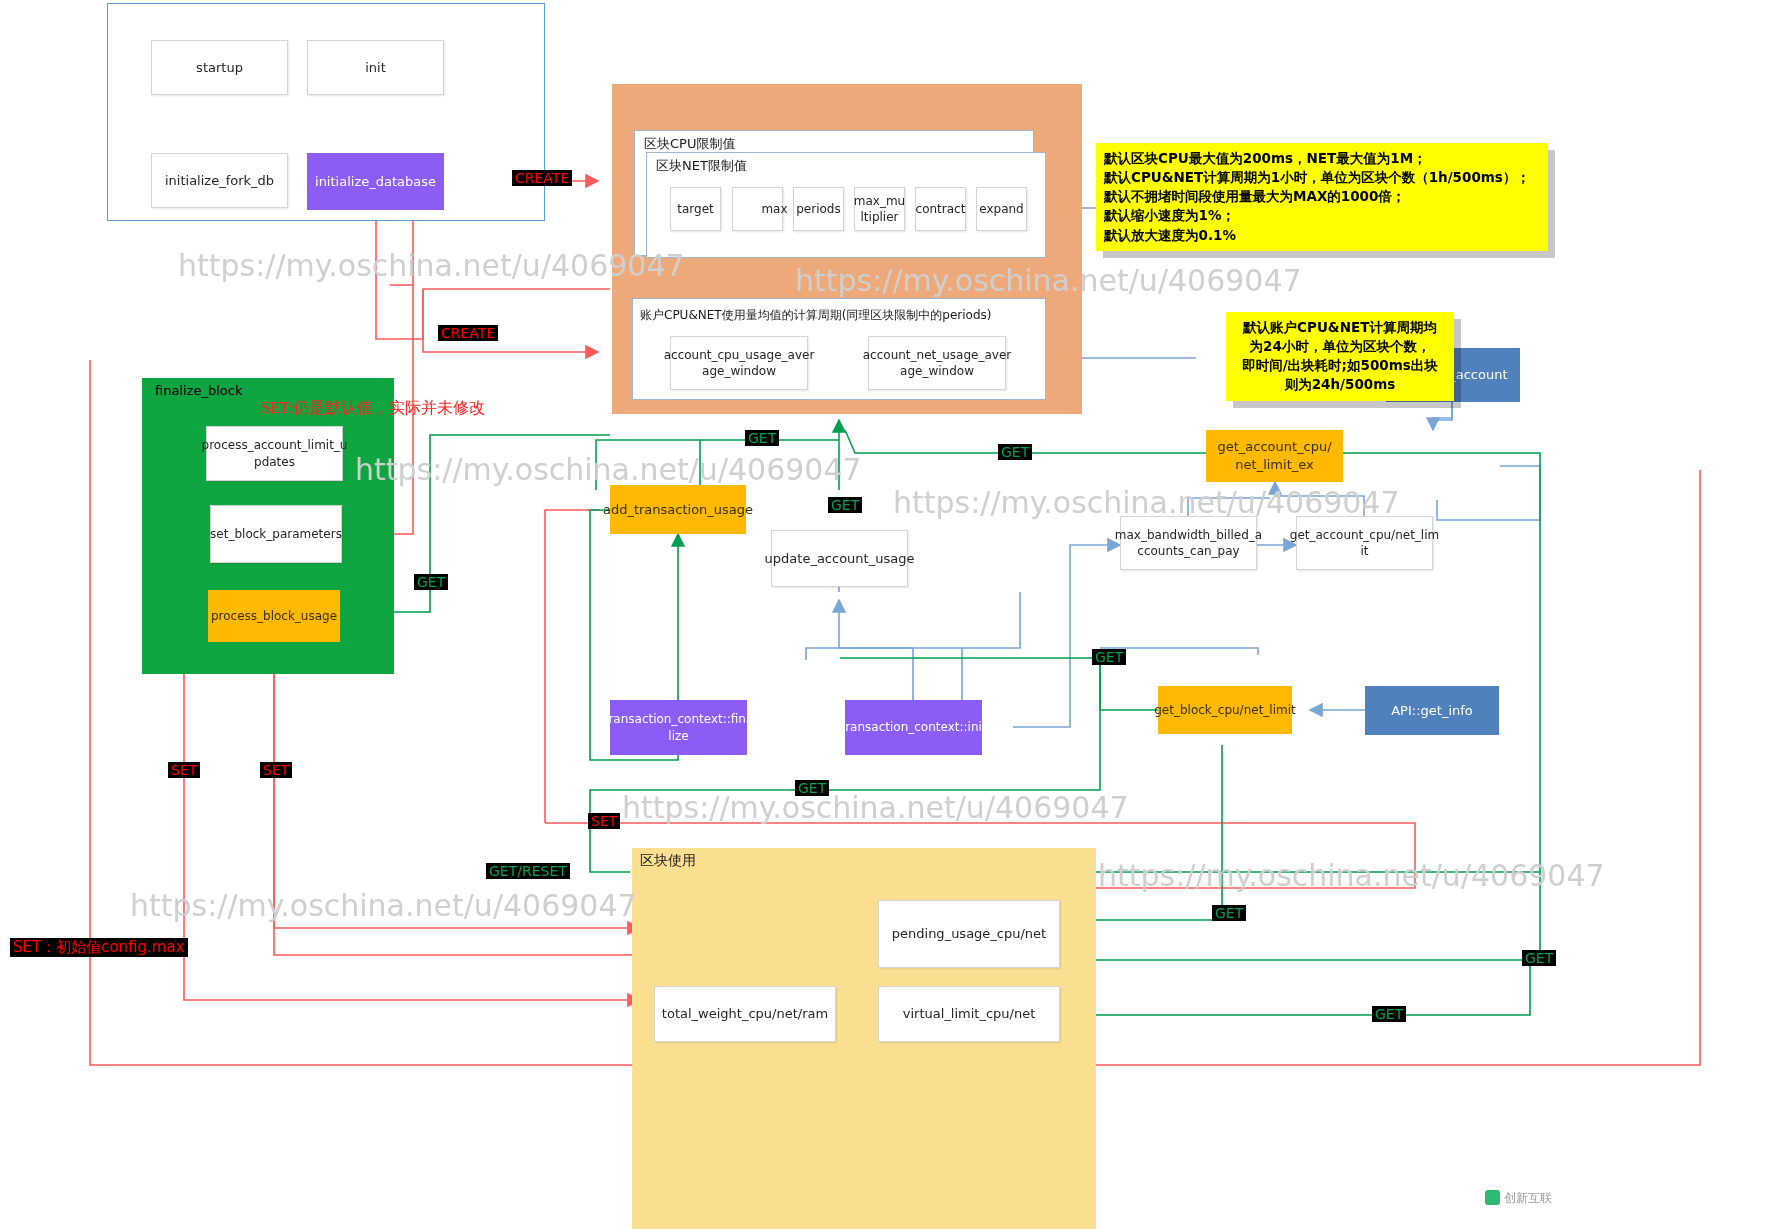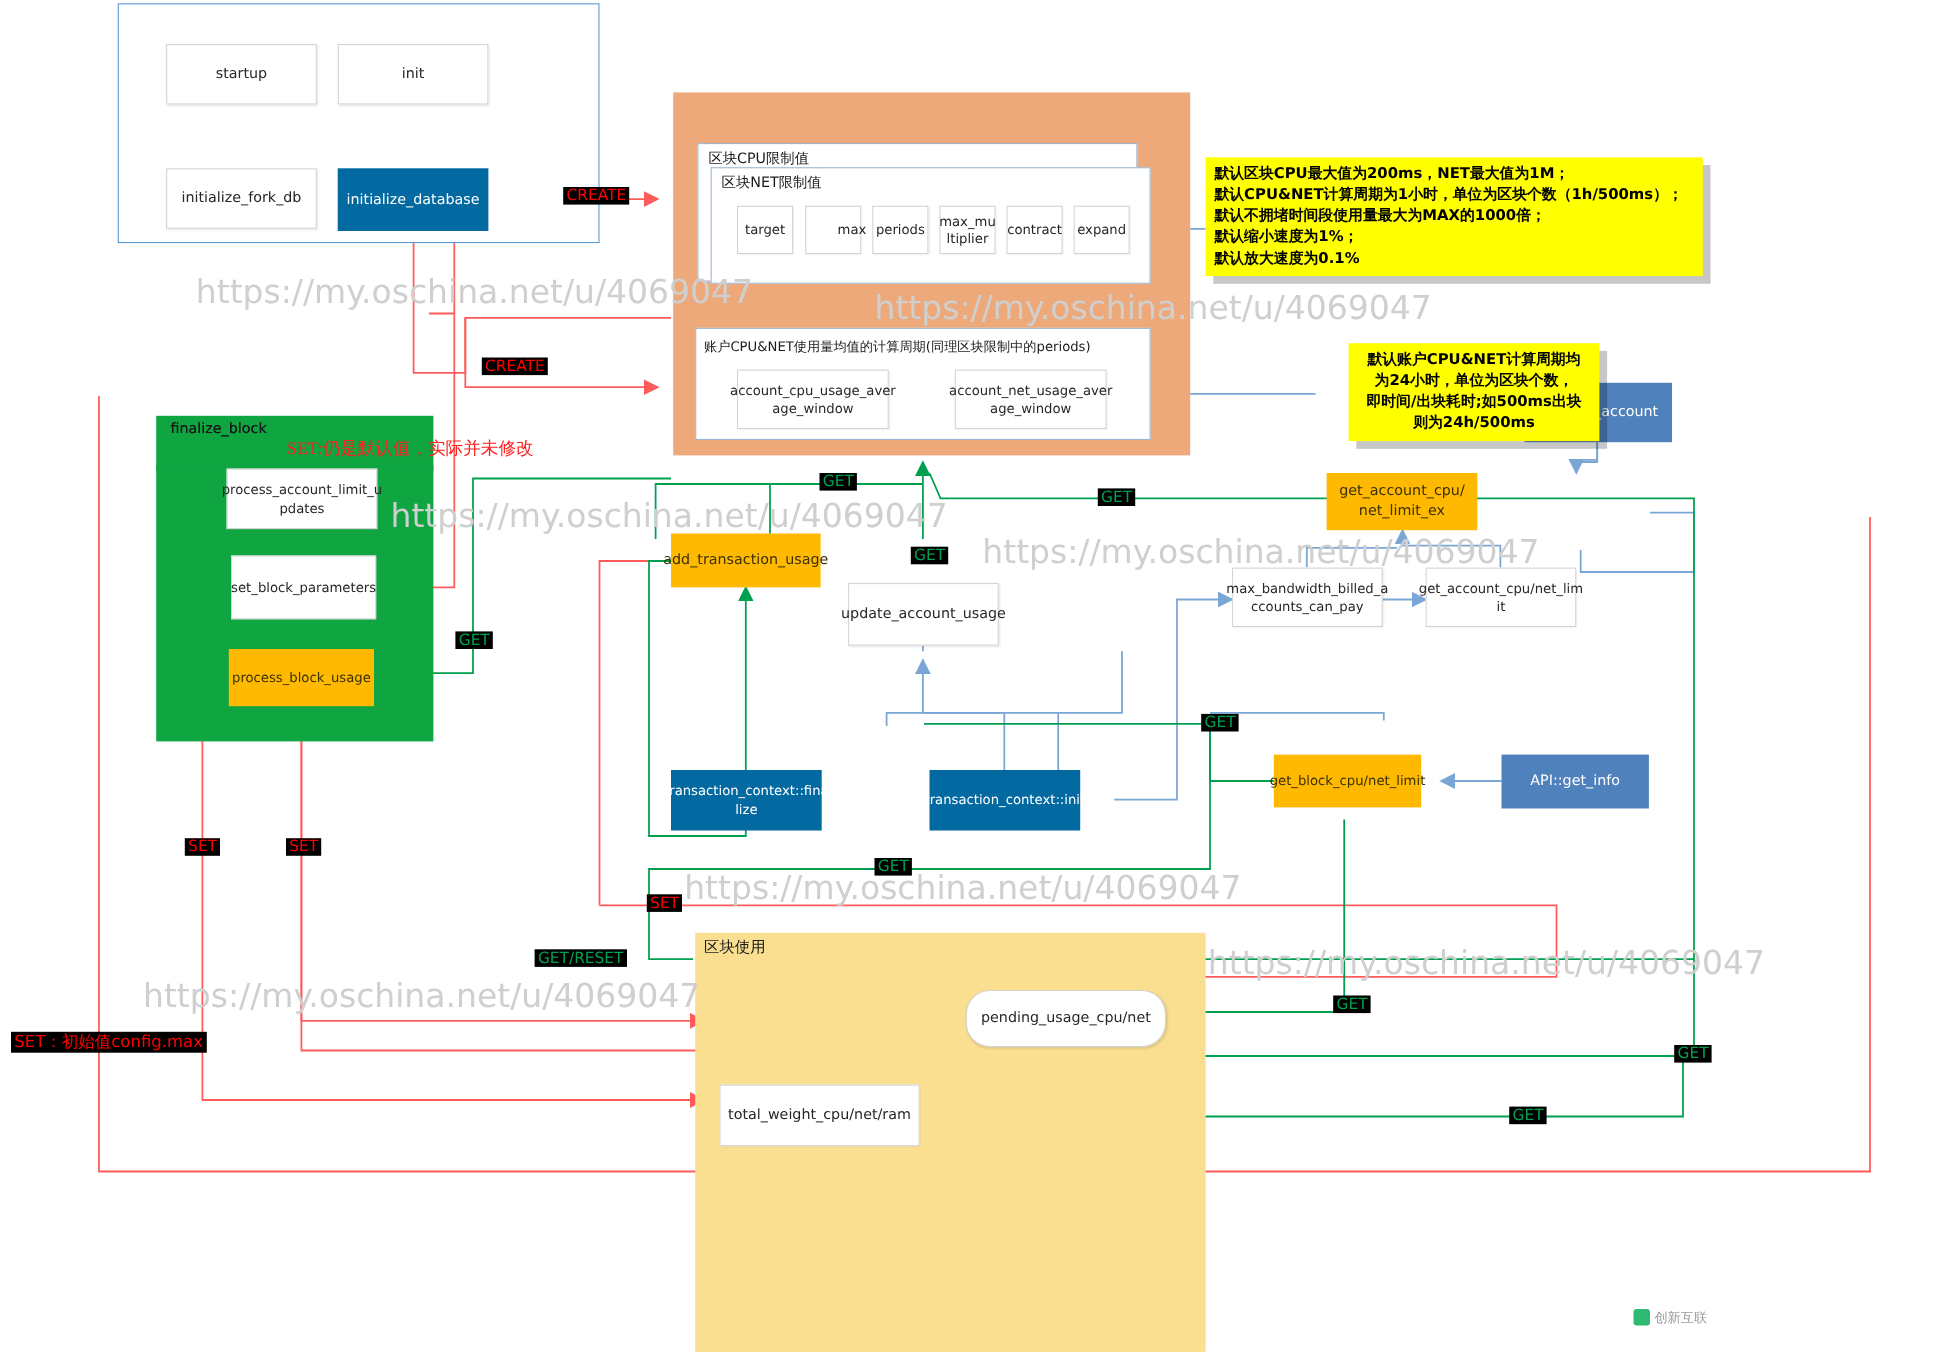--- a/index.html
+++ b/index.html
@@ -4,21 +4,21 @@
 <style>
   html,body{margin:0;padding:0;background:#ffffff;}
   body{font-family:"DejaVu Sans","Liberation Sans",sans-serif;}
   #canvas{position:relative;width:1765px;height:1229px;overflow:hidden;background:#fff;}
 
   
   .node{position:absolute;box-sizing:border-box;display:flex;align-items:center;
         justify-content:center;text-align:center;line-height:1.35;}
   .wbox{background:#ffffff;border:1px solid #d4d4d4;box-shadow:1px 1px 2px rgba(0,0,0,.10);
         color:#262626;font-size:13px;}
-  .green{background:#0369a1;color:#ffffff;border:none;font-size:13px;}
+  .green{background:#8b5cf6;color:#ffffff;border:none;font-size:13px;}
   .orange{background:#ffb900;color:#3a3000;border:none;font-size:13px;}
   .blue{background:#4f81bd;color:#ffffff;border:none;font-size:13px;}
 
   
   .panel{position:absolute;box-sizing:border-box;}
   .panel-title{position:absolute;font-size:14px;color:#1a1a1a;}
   .p-orange{background:#eda97a;}
   .p-white{background:#ffffff;border:1px solid #9bb7d4;}
   .p-green{background:#0fa642;}
   .p-yellow{background:#fbdf90;}
@@ -227,22 +227,23 @@
   <div class="node green" style="left:610px;top:700px;width:137px;height:55px;white-space:pre-line;font-size:12px;">transaction_context::fina
 lize</div>
   <div class="node green" style="left:845px;top:700px;width:137px;height:55px;font-size:12px;">transaction_context::init</div>
   <div class="node orange" style="left:1158px;top:686px;width:134px;height:48px;font-size:12px;">get_block_cpu/net_limit</div>
   <div class="node blue" style="left:1386px;top:348px;width:134px;height:54px;">API::get_account</div>
   <div class="node blue" style="left:1365px;top:686px;width:134px;height:49px;">API::get_info</div>
 
   <div class="panel p-yellow" style="left:632px;top:848px;width:464px;height:381px;"></div>
   <div class="panel-title" style="left:640px;top:852px;z-index:3;">区块使用</div>
 
-  <div class="node wbox" style="left:878px;top:900px;width:182px;height:52px;border-radius:22px;">pending_usage_cpu/net</div>
+  <div class="node wbox" style="left:878px;top:900px;width:182px;height:68px;">pending_usage_cpu/net</div>
   <div class="node wbox" style="left:654px;top:986px;width:182px;height:56px;">total_weight_cpu/net/ram</div>
+  <div class="node wbox" style="left:878px;top:986px;width:182px;height:56px;">virtual_limit_cpu/net</div>
 
   <div class="lbl lbl-red" style="left:512px;top:170px;">CREATE</div>
   <div class="lbl lbl-red" style="left:438px;top:325px;">CREATE</div>
   <div class="lbl lbl-redbig" style="left:258px;top:398px;">SET:仍是默认值，实际并未修改</div>
 
   <div class="lbl lbl-green" style="left:745px;top:430px;">GET</div>
   <div class="lbl lbl-green" style="left:998px;top:444px;">GET</div>
   <div class="lbl lbl-green" style="left:828px;top:497px;">GET</div>
   <div class="lbl lbl-green" style="left:414px;top:574px;">GET</div>
   <div class="lbl lbl-green" style="left:1092px;top:649px;">GET</div>

